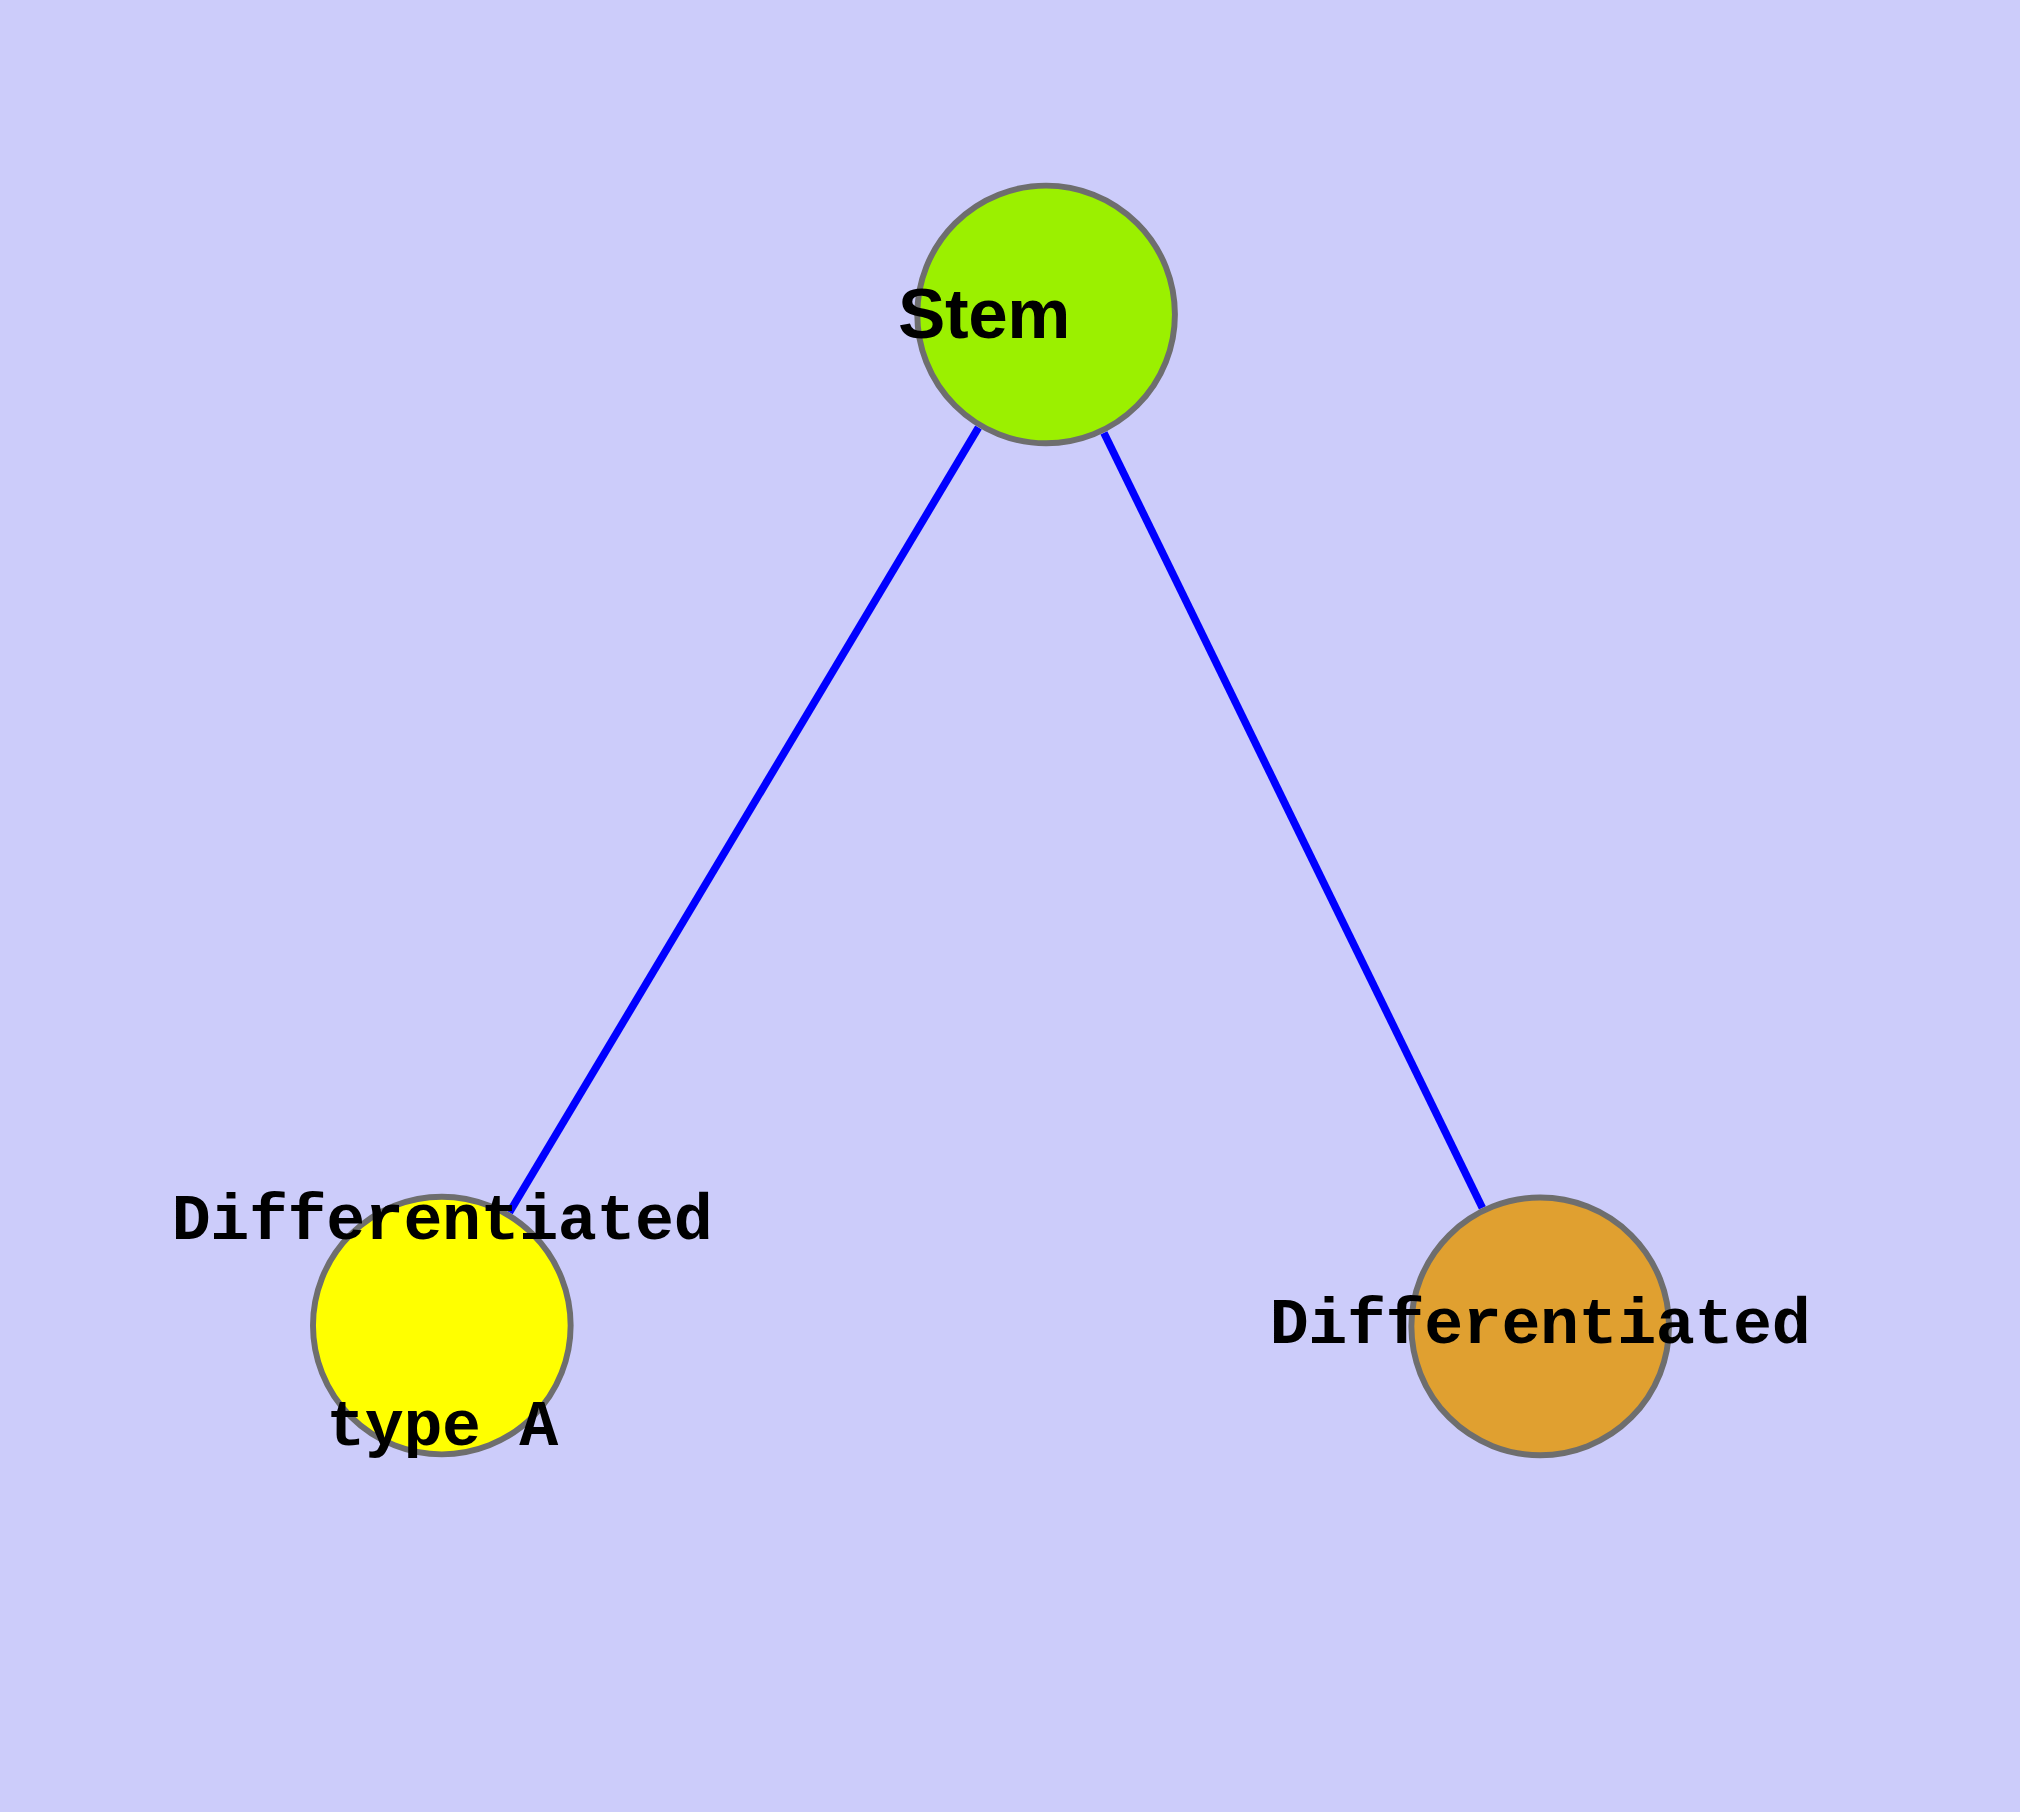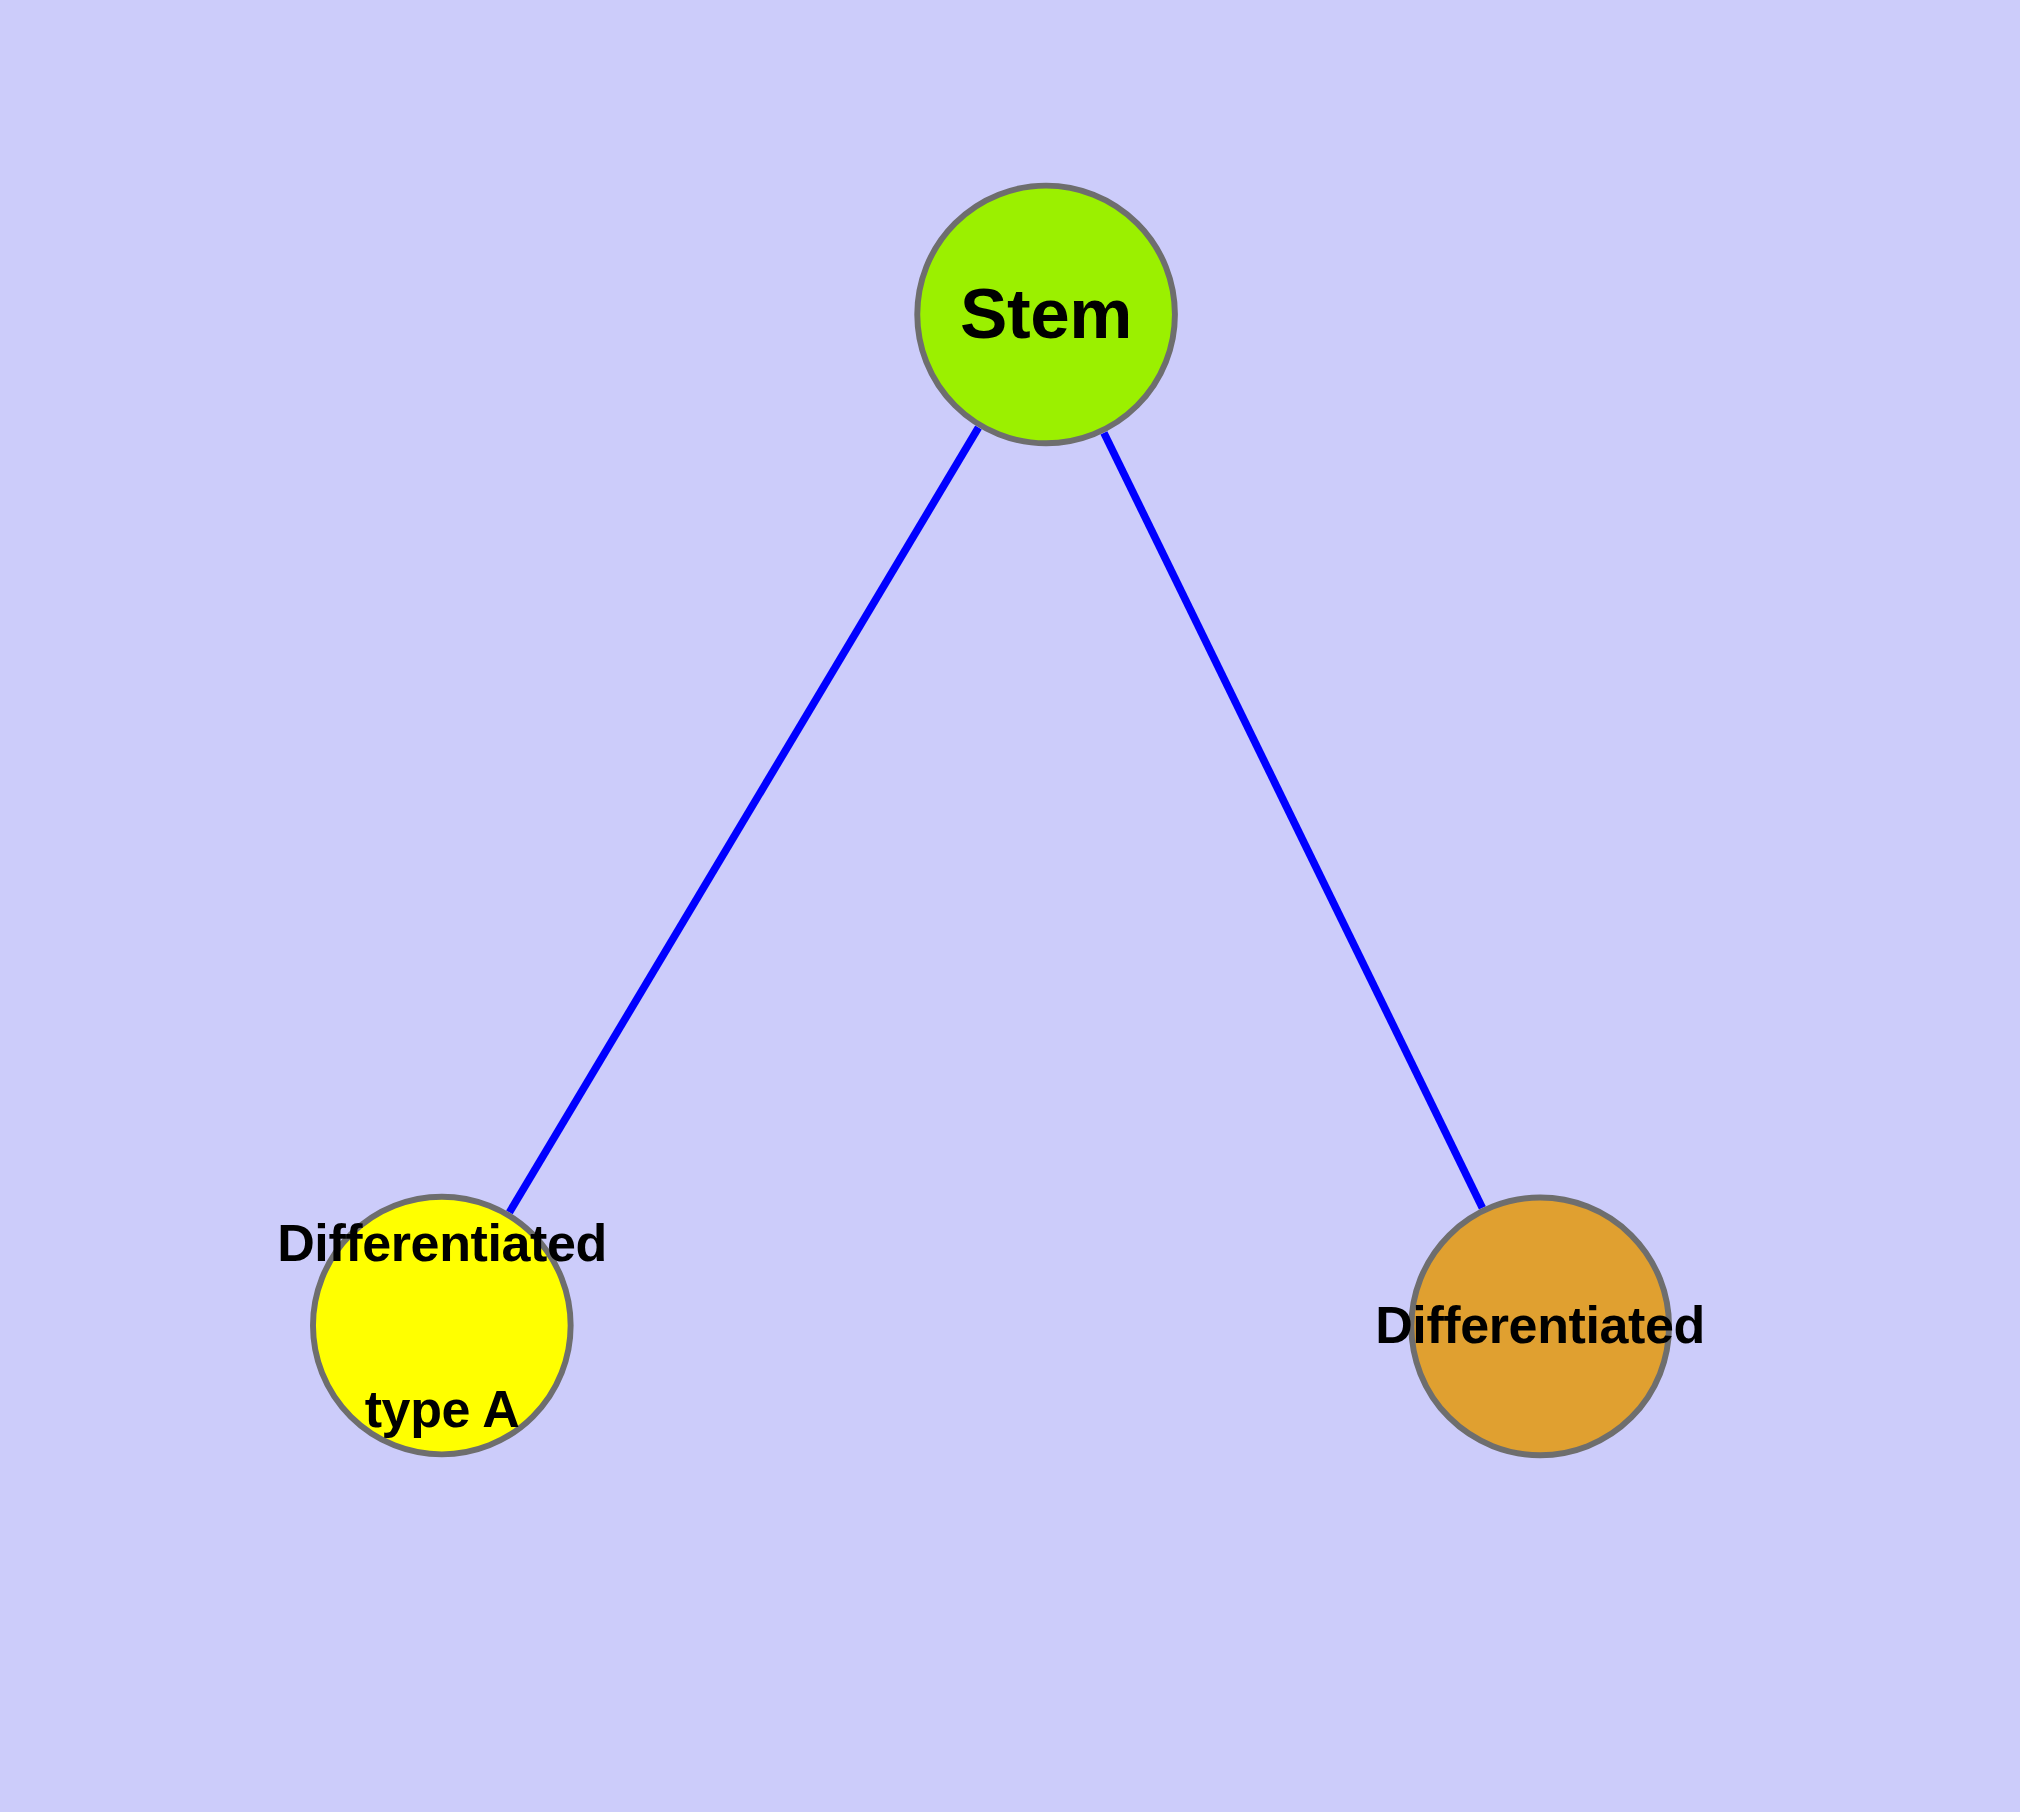--- a/index.html
+++ b/index.html
@@ -35,21 +35,22 @@
     line-height: 1.06;
     white-space: pre;
     letter-spacing: -0.4px;
     pointer-events: none;
     transform: translate(-50%, -50%);
   }
   .label-stem {
     font-size: 71px;
   }
   .label-child {
-    font-size: 52px;
+    font-size: 65px;
+    font-family: Liberation Mono, monospace;
   }
 </style>
 </head>
 <body>
 
 <div id="canvas" style="width: 2021px; height: 1812px;">
 
   <div id="bg-rect" style="background: rgb(204, 204, 250);"></div>
 
   <svg id="graph-svg" viewBox="0 0 2384 2138" xmlns="http://www.w3.org/2000/svg" style="width: 2021px; height: 1812px;">
@@ -59,21 +60,21 @@
       <line id="edge-b" x1="1302.2279012686104" y1="510.73261426195666" x2="1748.7720987313896" y2="1425.2673857380435" stroke="#0000ff" stroke-width="9" stroke-linecap="butt"></line>
     </g>
 
     <g>
       <circle id="node-stem" cx="1234" cy="371" r="152" fill="#9bf000" stroke="#6e6e6e" stroke-width="7"></circle>
       <circle id="node-diff-a" cx="521" cy="1564" r="152" fill="#ffff00" stroke="#6e6e6e" stroke-width="7"></circle>
       <circle id="node-diff-b" cx="1817" cy="1565" r="152" fill="#e0a030" stroke="#6e6e6e" stroke-width="7"></circle>
     </g>
   </svg>
 
-  <div class="node-label label-stem" id="label-stem" style="left: 1046px; top: 314px; color: rgb(0, 0, 0);">Stem</div>
+  <div class="node-label label-stem" id="label-stem" style="left: 984px; top: 314px; color: rgb(0, 0, 0);">Stem</div>
 
   <div class="node-label label-child" id="label-diff-a" style="left: 442px; top: 1326px; color: rgb(0, 0, 0);">
     <div>Differentiated</div>
     <div>type A</div>
   </div>
 
   <div class="node-label label-child" id="label-diff-b" style="left: 1540px; top: 1326px; color: rgb(0, 0, 0);">
     <div>Differentiated</div>
   </div>
 

